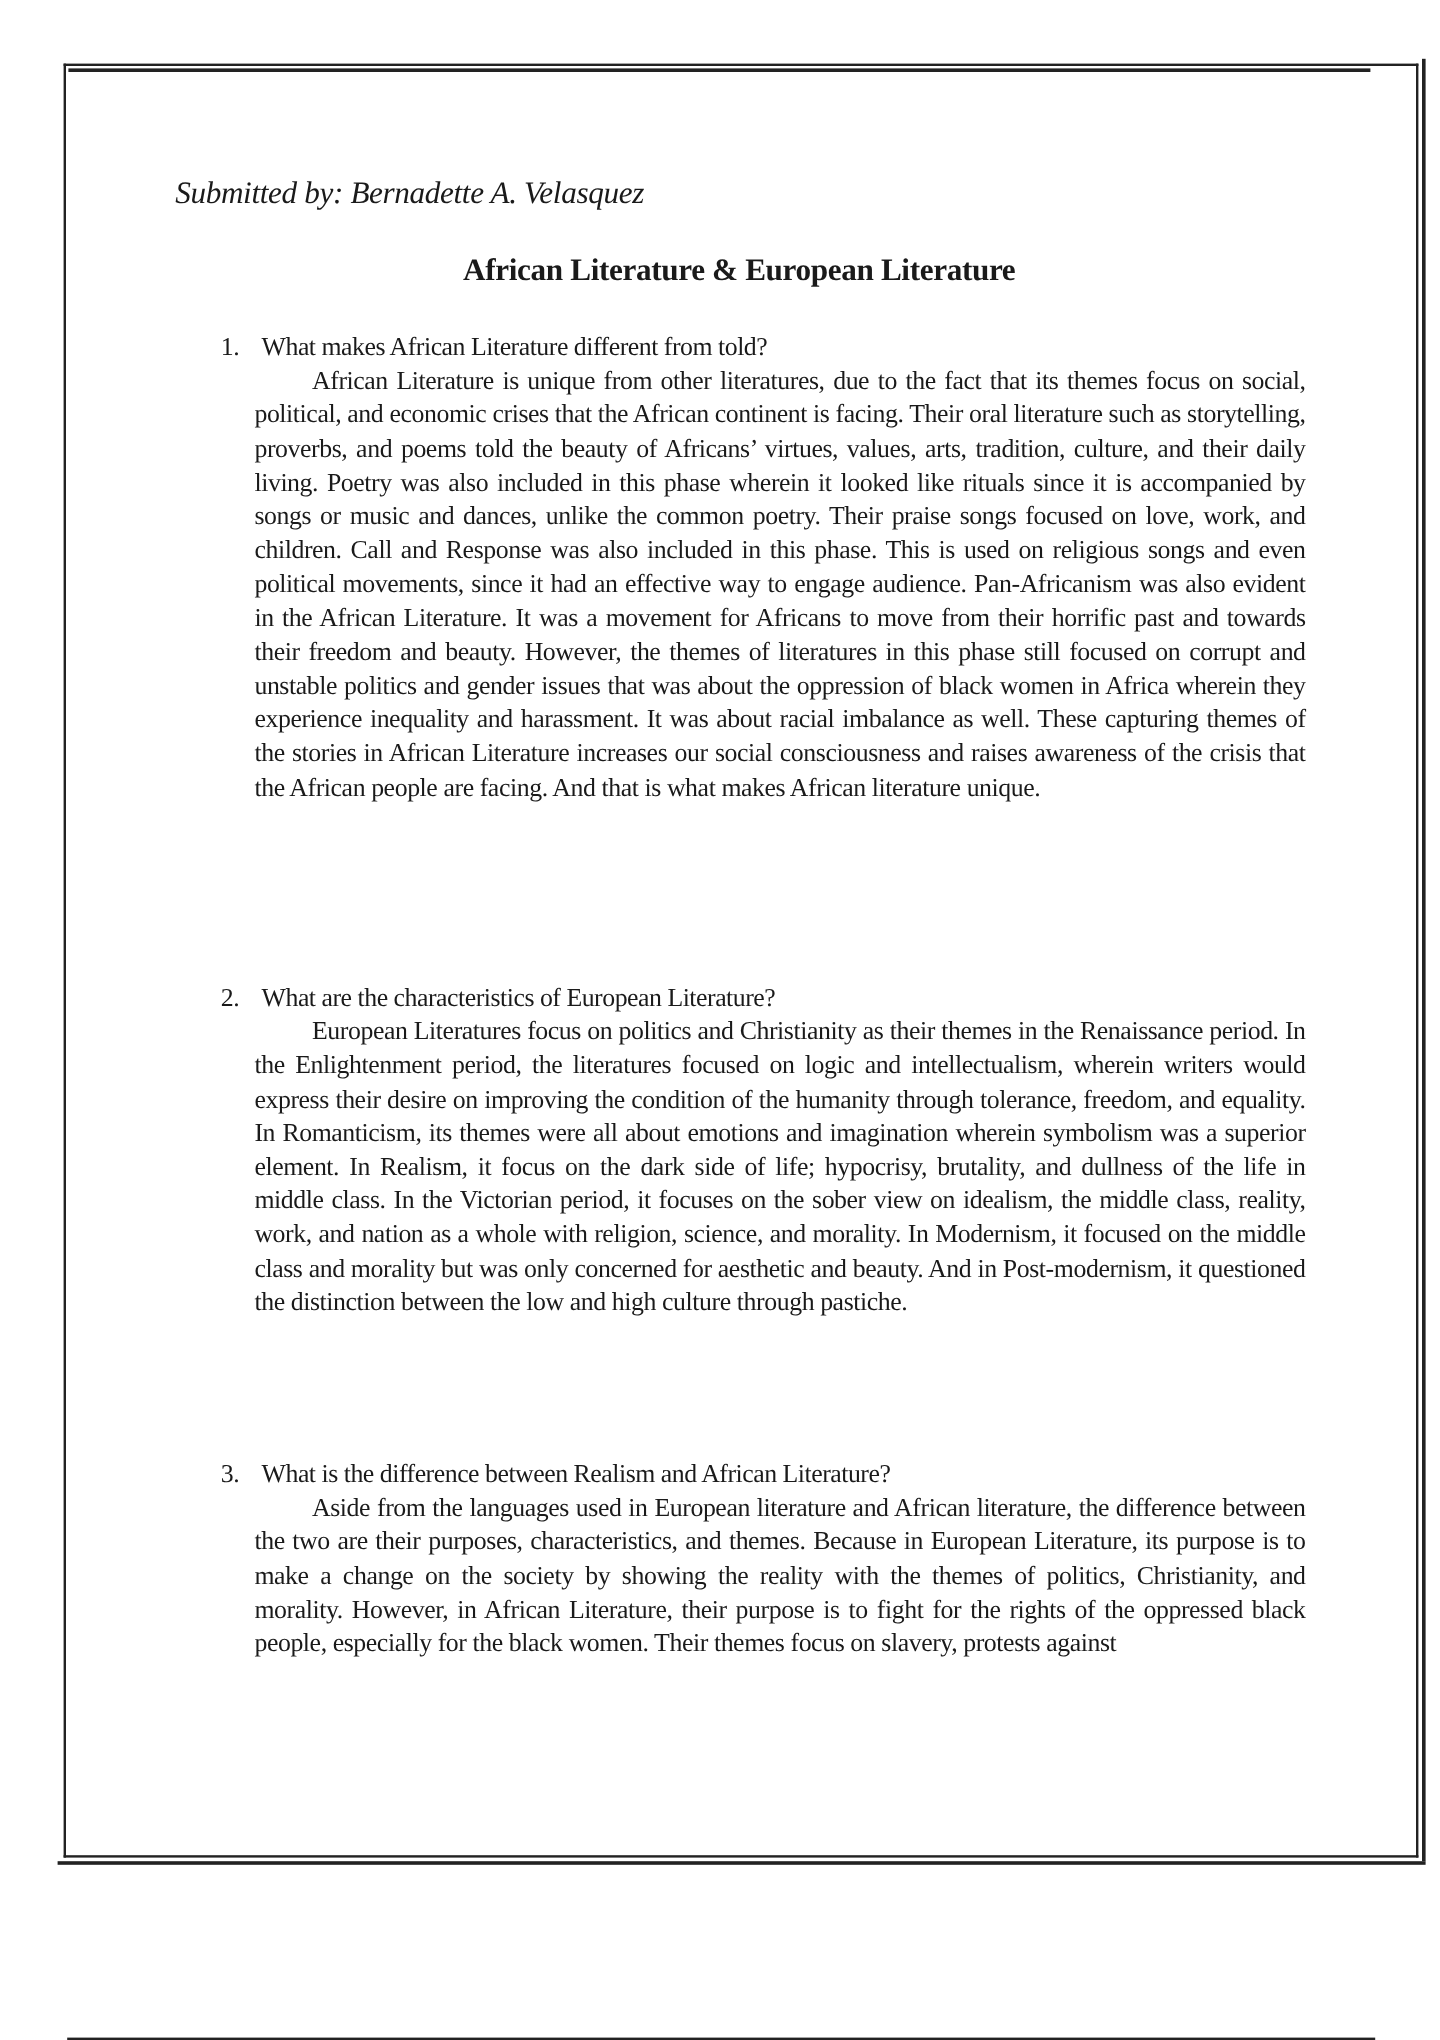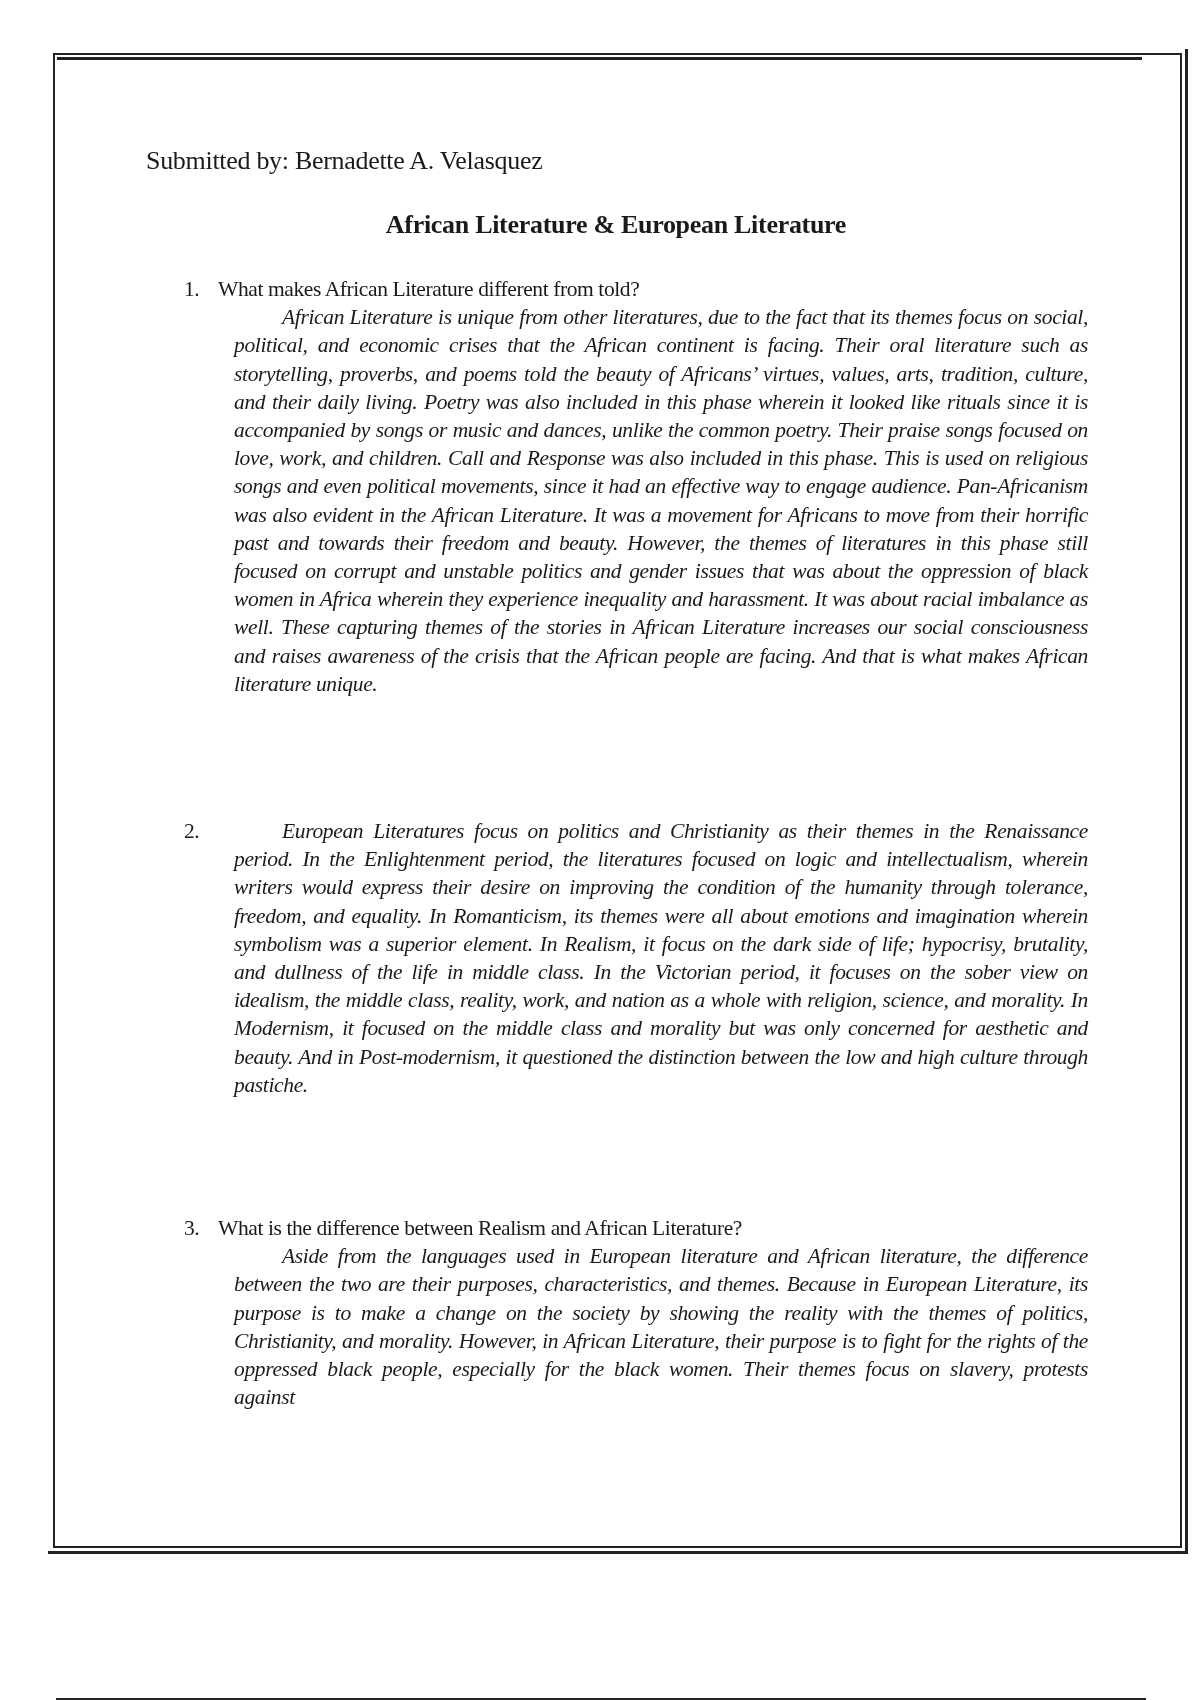--- a/index.html
+++ b/index.html
@@ -12,34 +12,34 @@
   .frame-top { position: absolute; left: 53px; top: 53px; width: 1129px; height: 2px; background: #222; }
   .frame-top-inner { position: absolute; left: 57px; top: 57px; width: 1085px; height: 3px; background: #222; }
   .frame-right { position: absolute; left: 1180px; top: 53px; width: 2px; height: 1495px; background: #222; }
   .frame-right-outer { position: absolute; left: 1185px; top: 49px; width: 3px; height: 1502px; background: #222; }
   .frame-bottom { position: absolute; left: 53px; top: 1546px; width: 1129px; height: 2px; background: #222; }
   .frame-bottom-outer { position: absolute; left: 48px; top: 1551px; width: 1140px; height: 3px; background: #222; }
   .footer-rule { position: absolute; left: 56px; top: 1698px; width: 1090px; height: 2px; background: #222; }
 
   .submitted {
     position: absolute; left: 146px; top: 146px;
-    font-size: 26px; font-family: "Liberation Serif", serif; letter-spacing: -0.3px;
+    font-size: 26px; font-family: "Liberation Serif", serif; letter-spacing: -0.3px; font-style: italic;
   }
   .title {
     position: absolute; left: 0; width: 1232px; top: 210px; text-align: center;
     font-size: 26px; font-weight: bold; font-family: "Liberation Serif", serif; letter-spacing: -0.3px;
   }
   .qa {
     position: absolute; left: 184px; width: 904px;
     font-family: "Liberation Serif", serif; font-size: 21.5px; line-height: 28.2px;
   }
   .qa .q { position: relative; padding-left: 34px; letter-spacing: -0.4px; }
   .qa .num { position: absolute; left: 0; top: 0; }
   .qa .a {
-    margin-left: 50px; text-align: justify; text-indent: 48px; letter-spacing: -0.35px; font-style: italic;
+    margin-left: 28px; text-align: justify; text-indent: 48px; letter-spacing: -0.35px;
   }
   #qa1 { top: 275px; }
   #qa2 { top: 817px; }
   #qa3 { top: 1214px; }
 </style>
 </head>
 <body>
 
 <div class="frame-left"></div>
 <div class="frame-top"></div>
@@ -57,20 +57,21 @@
   <div class="q">
     <span class="num">1.</span>
     <span>What makes African Literature different from told?</span>
   </div>
   <div class="a">African Literature is unique from other literatures, due to the fact that its themes focus on social, political, and economic crises that the African continent is facing. Their oral literature such as storytelling, proverbs, and poems told the beauty of Africans’ virtues, values, arts, tradition, culture, and their daily living. Poetry was also included in this phase wherein it looked like rituals since it is accompanied by songs or music and dances, unlike the common poetry. Their praise songs focused on love, work, and children. Call and Response was also included in this phase. This is used on religious songs and even political movements, since it had an effective way to engage audience. Pan-Africanism was also evident in the African Literature. It was a movement for Africans to move from their horrific past and towards their freedom and beauty. However, the themes of literatures in this phase still focused on corrupt and unstable politics and gender issues that was about the oppression of black women in Africa wherein they experience inequality and harassment. It was about racial imbalance as well. These capturing themes of the stories in African Literature increases our social consciousness and raises awareness of the crisis that the African people are facing. And that is what makes African literature unique.</div>
 </div>
 
 <div class="qa" id="qa2">
   <div class="q">
     <span class="num">2.</span>
+    <span>What are the characteristics of European Literature?</span>
   </div>
   <div class="a">European Literatures focus on politics and Christianity as their themes in the Renaissance period. In the Enlightenment period, the literatures focused on logic and intellectualism, wherein writers would express their desire on improving the condition of the humanity through tolerance, freedom, and equality. In Romanticism, its themes were all about emotions and imagination wherein symbolism was a superior element. In Realism, it focus on the dark side of life; hypocrisy, brutality, and dullness of the life in middle class. In the Victorian period, it focuses on the sober view on idealism, the middle class, reality, work, and nation as a whole with religion, science, and morality. In Modernism, it focused on the middle class and morality but was only concerned for aesthetic and beauty. And in Post-modernism, it questioned the distinction between the low and high culture through pastiche.</div>
 </div>
 
 <div class="qa" id="qa3">
   <div class="q">
     <span class="num">3.</span>
     <span>What is the difference between Realism and African Literature?</span>
   </div>
   <div class="a">Aside from the languages used in European literature and African literature, the difference between the two are their purposes, characteristics, and themes. Because in European Literature, its purpose is to make a change on the society by showing the reality with the themes of politics, Christianity, and morality. However, in African Literature, their purpose is to fight for the rights of the oppressed black people, especially for the black women. Their themes focus on slavery, protests against</div>

